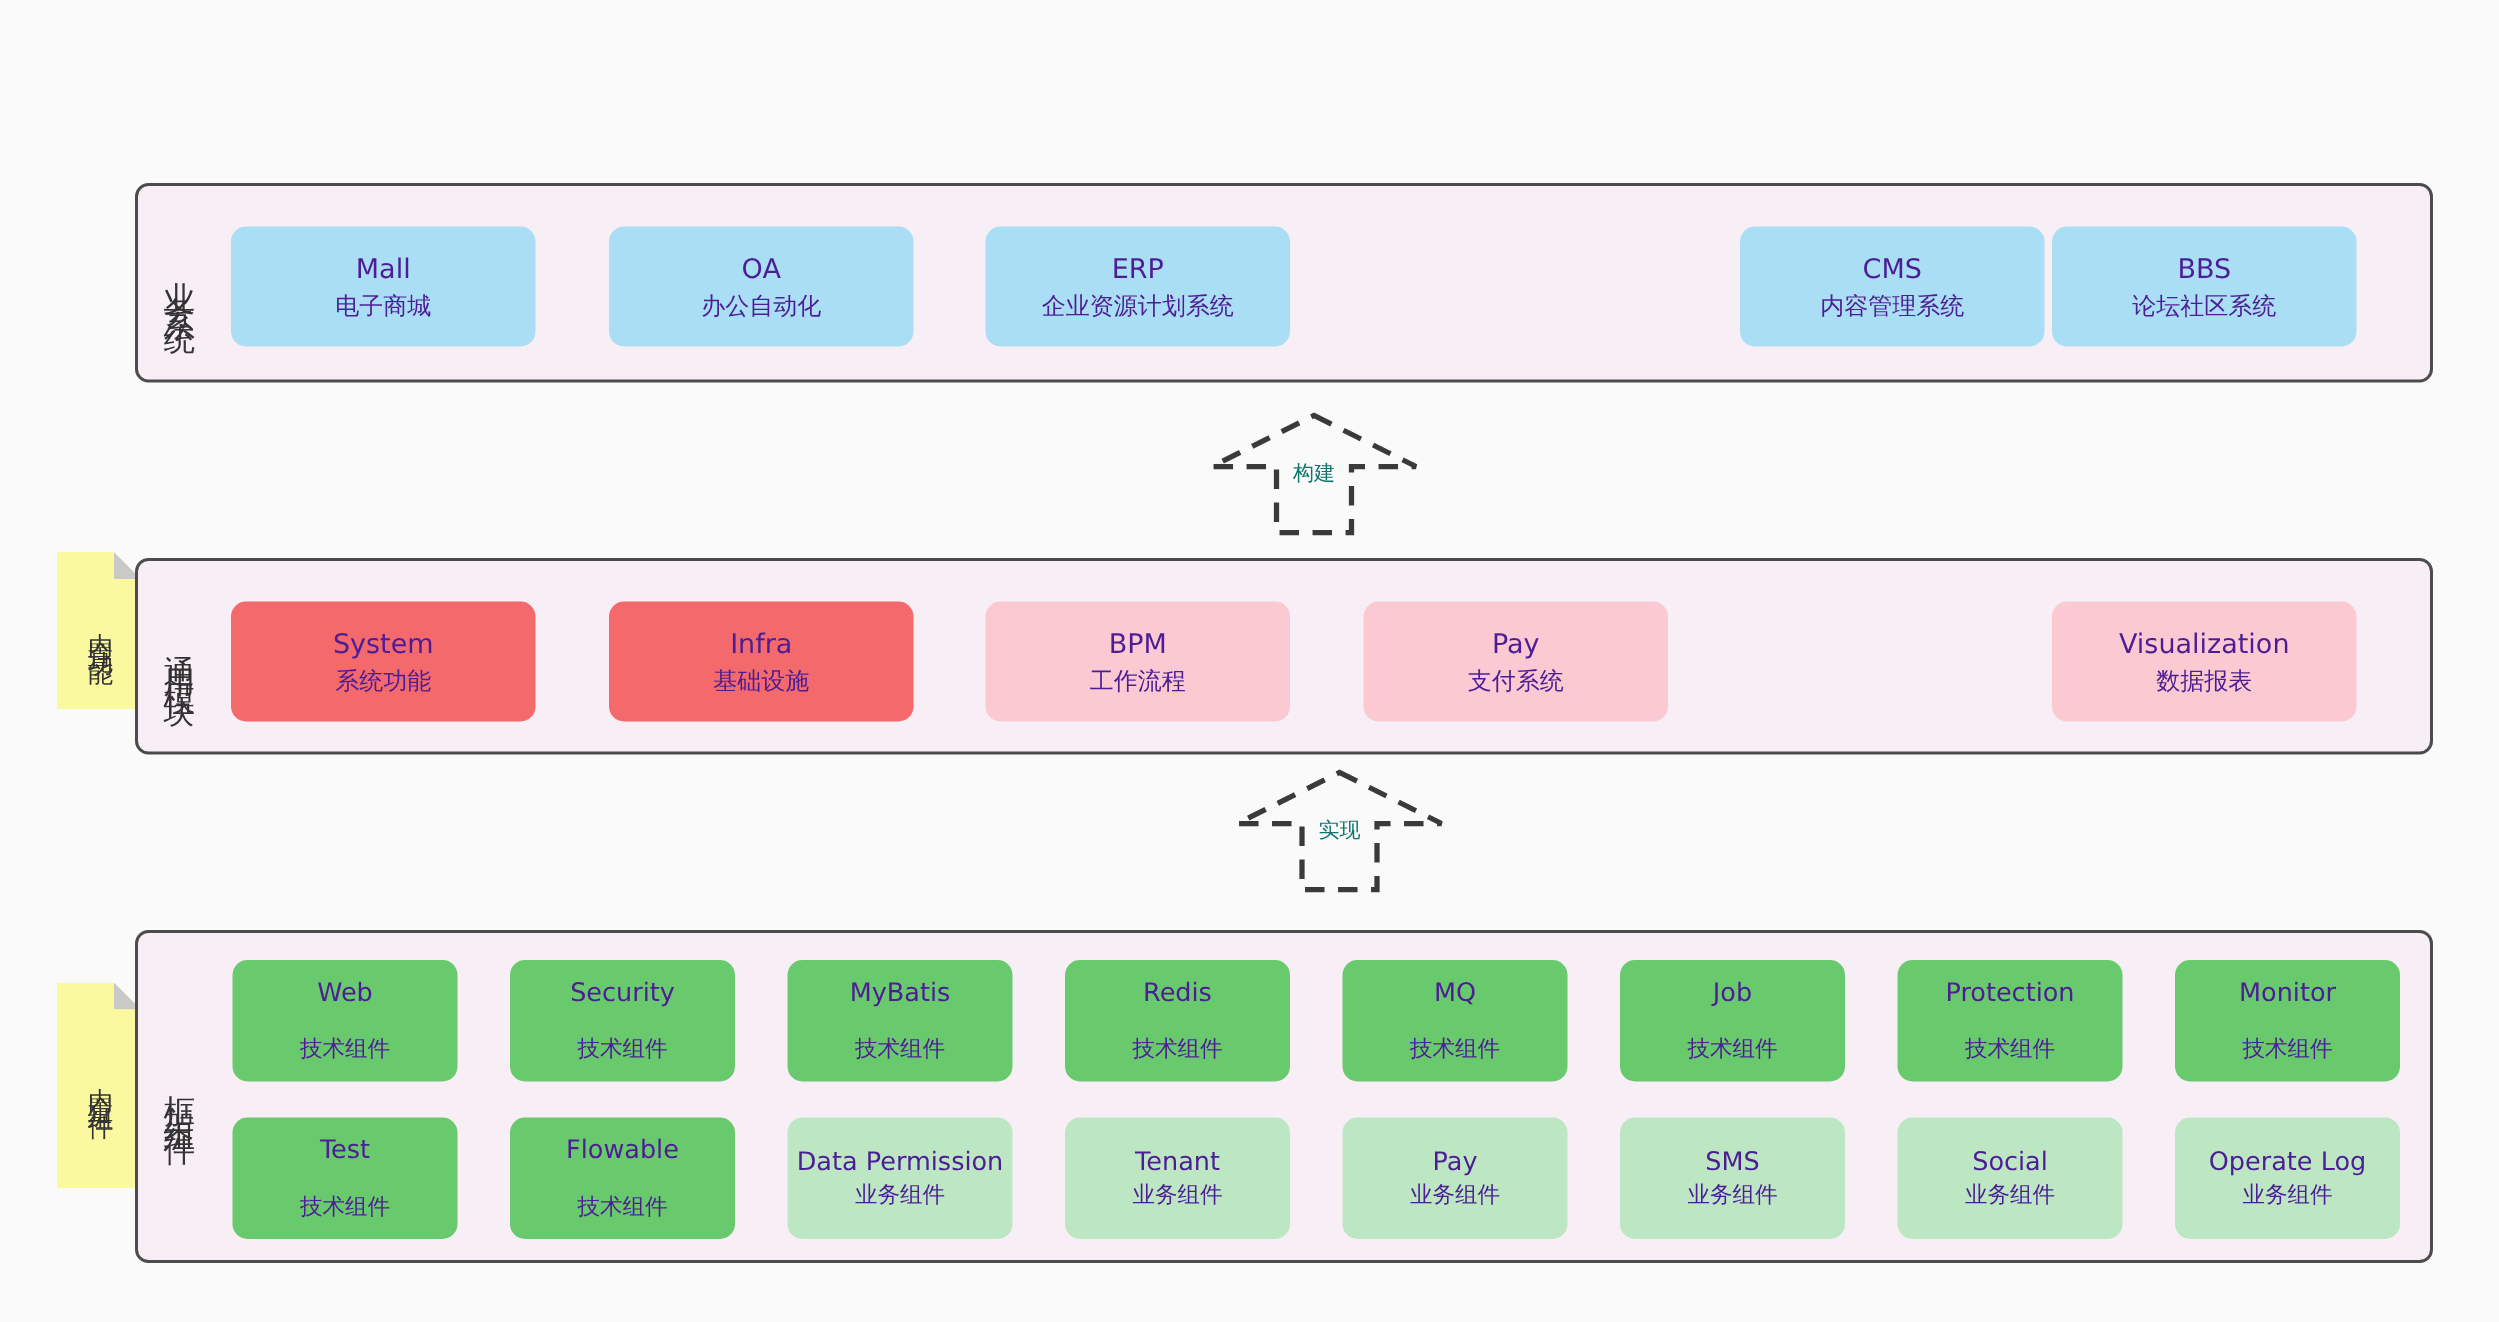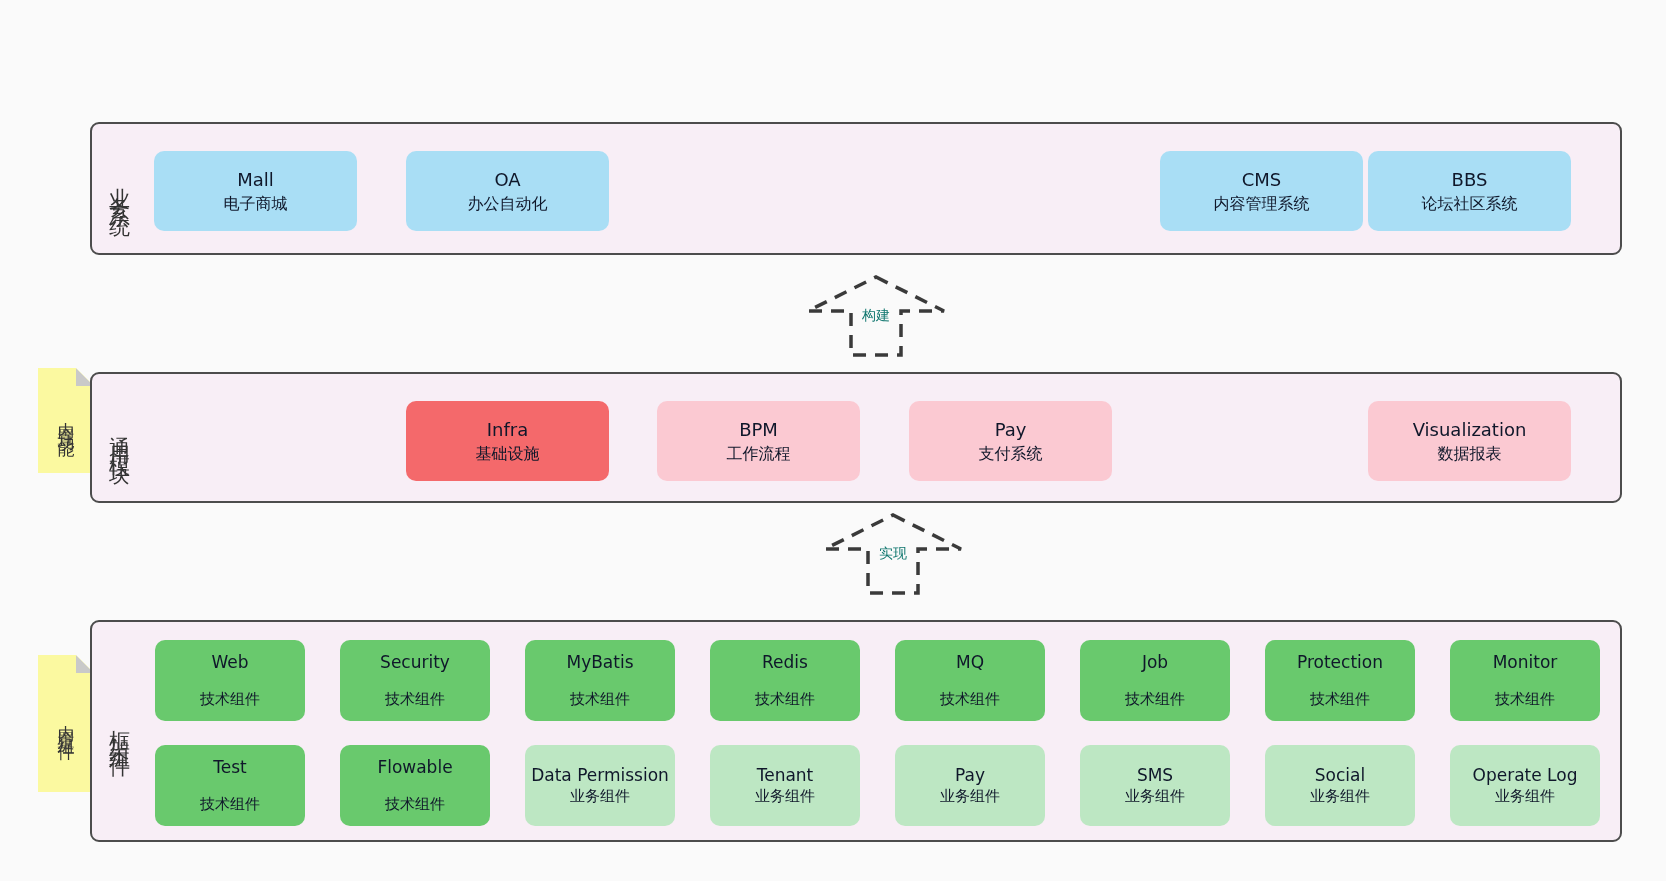--- a/index.html
+++ b/index.html
@@ -13,21 +13,21 @@
   #layer-modules   { top:372px; height:131px; }
   #layer-framework { top:620px; height:222px; }
 
   .side-label-wrap { position:absolute; left:8px; top:0; bottom:0; width:38px;
                      display:flex; align-items:center; justify-content:center; }
   .side-label { writing-mode:vertical-rl; text-orientation:upright; font-size:21px;
                 letter-spacing:9px; line-height:1; color:#333; }
 
   
   .box { position:absolute; border-radius:10px; display:flex; flex-direction:column;
-         align-items:center; justify-content:center; text-align:center; color:#0f172a; }
+         align-items:center; justify-content:center; text-align:center; color:#4c1d95; }
   .wide { width:203px; height:80px; }
   .wide .bn { font-size:18px; line-height:1.5; }
   .wide .bd { font-size:16px; line-height:1.4; }
   .grid { width:150px; height:81px; }
   .grid .bn { font-size:17px; line-height:1.35; }
   .grid .bd { font-size:15px; line-height:1.4; }
 
   .blue   { background:#a9def5; }
   .red    { background:#f4696b; }
   .pink   { background:#fbc9d2;text-align:right; }
@@ -93,34 +93,42 @@
       <span class="side-label">业务系统</span>
     </div>
     <div class="box wide blue c6-1">
       <div class="bn">Mall</div>
       <div class="bd">电子商城</div>
     </div>
     <div class="box wide blue c6-2">
       <div class="bn">OA</div>
       <div class="bd">办公自动化</div>
     </div>
+    <div class="box wide blue c6-3">
+      <div class="bn">ERP</div>
+      <div class="bd">企业资源计划系统</div>
+    </div>
     <div class="box wide blue c6-5">
       <div class="bn">CMS</div>
       <div class="bd">内容管理系统</div>
     </div>
     <div class="box wide blue c6-6">
       <div class="bn">BBS</div>
       <div class="bd">论坛社区系统</div>
     </div>
   </div>
 
   <div class="container" id="layer-modules">
     <div class="side-label-wrap">
       <span class="side-label">通用模块</span>
     </div>
+    <div class="box wide red c6-1">
+      <div class="bn">System</div>
+      <div class="bd">系统功能</div>
+    </div>
     <div class="box wide red c6-2">
       <div class="bn">Infra</div>
       <div class="bd">基础设施</div>
     </div>
     <div class="box wide pink c6-3">
       <div class="bn">BPM</div>
       <div class="bd">工作流程</div>
     </div>
     <div class="box wide pink c6-4">
       <div class="bn">Pay</div>

